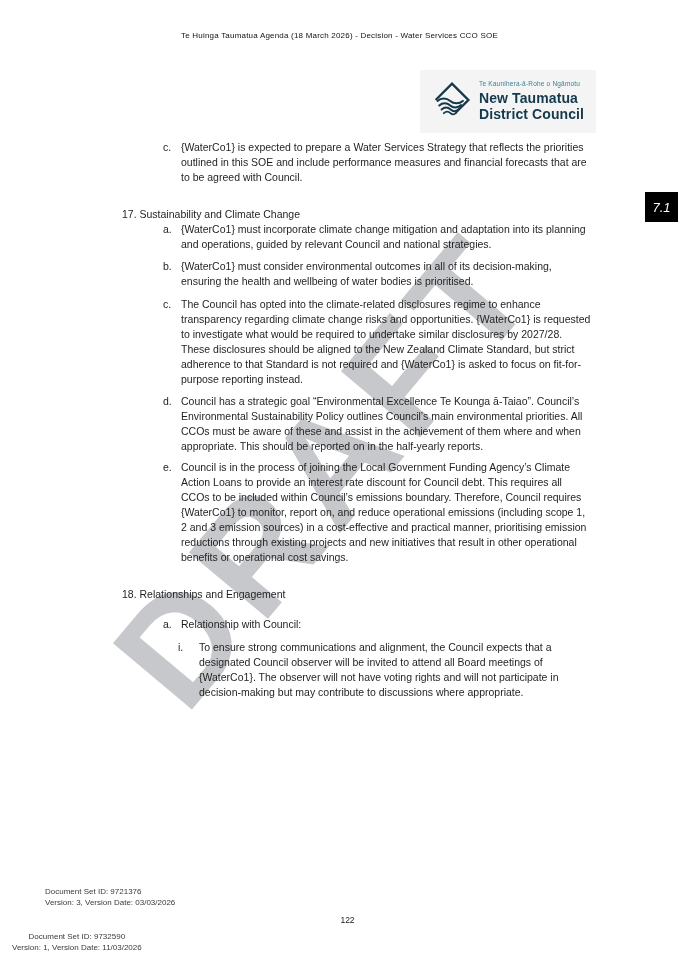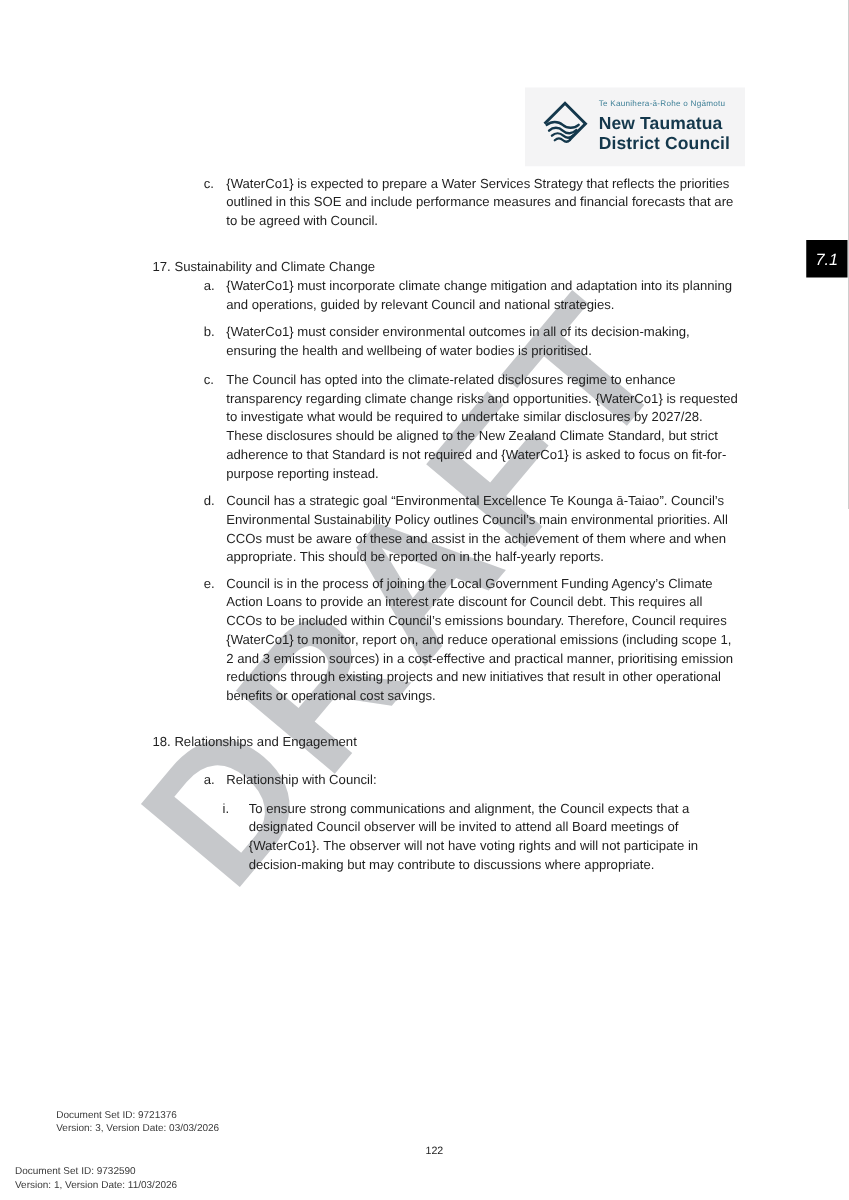--- a/index.html
+++ b/index.html
@@ -83,28 +83,29 @@
   .footer-inner {
     position:absolute; top:886px; left:45px;
     font-size:8px; line-height:11px; color:#3a3a3a;
   }
   .page-number {
     position:absolute; top:915px; left:0; right:0;
     text-align:center; font-size:8.5px; color:#222;margin-left:16px;
   }
   .footer-outer {
     position:absolute; top:931px; left:12px;
-    font-size:8px; line-height:11px; color:#3a3a3a;
+    font-size:8px; line-height:11px; color:#3a3a3a;text-align:center;
   }
 </style>
 </head>
 <body>
 
 <div class="page">
 
+  <div class="doc-header">Te Huinga Taumatua Agenda (18 March 2026) - Decision  - Water Services CCO SOE</div>
 
   <div class="logo-block">
     <span class="logo-icon">
       <svg width="40" height="42" viewBox="0 0 44 44">
         <path d="M4 22 L22 4 L40 22 L26 36" fill="none" stroke="#14384c" stroke-width="2.6" stroke-linejoin="miter"></path>
         <path d="M6 23 C10 19.5, 16 19.5, 20 23 S30 26.5, 34 23" fill="none" stroke="#14384c" stroke-width="2.2" stroke-linecap="round"></path>
         <path d="M8 28 C11.5 24.8, 16.5 24.8, 20 28 S28.5 31, 32 27.6" fill="none" stroke="#14384c" stroke-width="2.2" stroke-linecap="round"></path>
         <path d="M10.5 32.5 C13.5 29.8, 17.5 29.8, 20.5 32.5 S26.5 34.8, 29.5 32" fill="none" stroke="#14384c" stroke-width="2.1" stroke-linecap="round"></path>
         <path d="M13 36.5 C15.3 34.4, 18 34.4, 20.3 36.5 S24.5 38.2, 26.5 36.2" fill="none" stroke="#14384c" stroke-width="2" stroke-linecap="round"></path>
       </svg>

